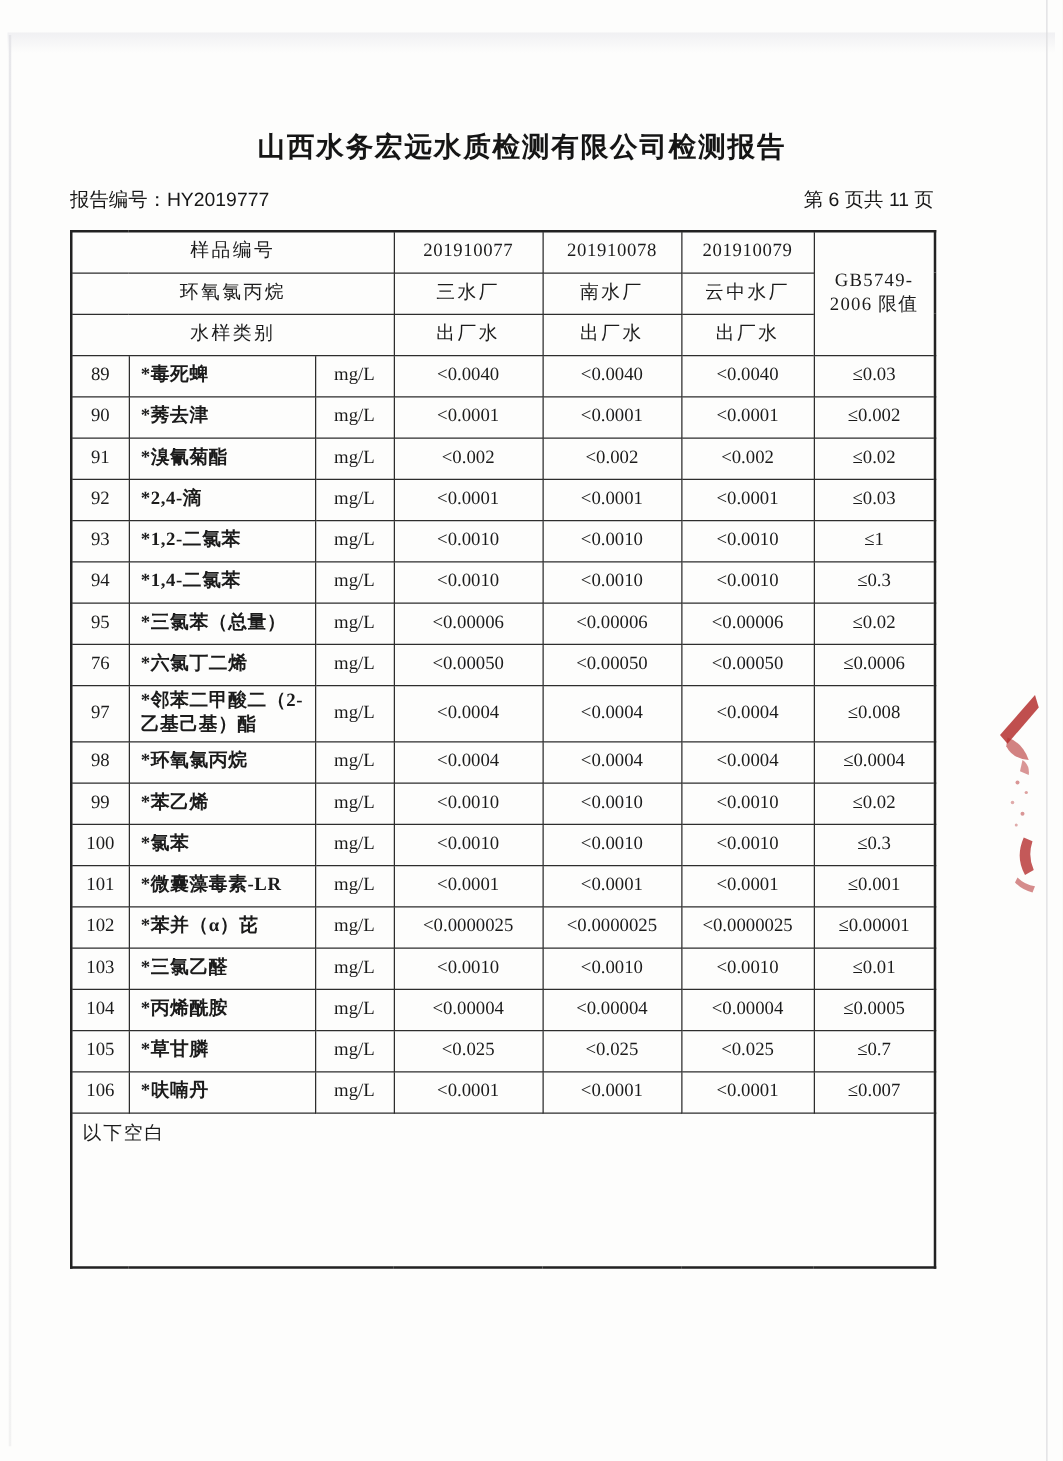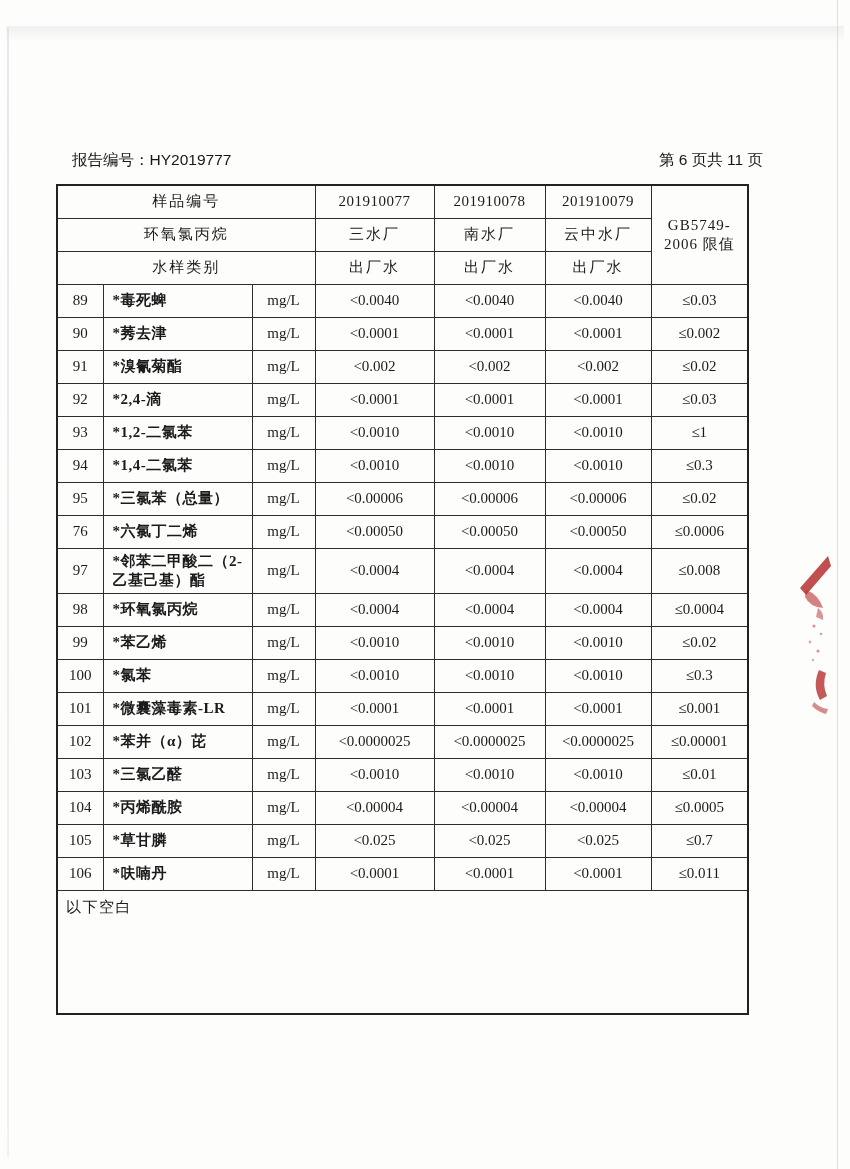--- a/index.html
+++ b/index.html
@@ -36,21 +36,21 @@
     left: 72px; width: 691px; top: 103px;
     text-align: center;
     font-family: "Liberation Sans", "DejaVu Sans", sans-serif;
     font-weight: 700;
     font-size: 22px;
     letter-spacing: 1.5px;
     color: #151515;
   }
   .report-row {
     position: absolute;
-    left: 72px; width: 691px; top: 150px;
+    left: 56px; width: 691px; top: 150px;
     display: flex;
     justify-content: space-between;
     font-family: "Liberation Sans", "DejaVu Sans", sans-serif;
     font-size: 15.5px;
     font-weight: 500;
     color: #161616;
   }
   table.results {
     position: absolute;
     left: 56px; top: 184px;
@@ -100,20 +100,21 @@
 </style>
 </head>
 <body>
 
 <div class="page">
 
   <div class="scan-band-top"></div>
   <div class="scan-edge-left"></div>
   <div class="scan-edge-right"></div>
 
+  <div class="doc-title">山西水务宏远水质检测有限公司检测报告</div>
 
   <div class="report-row">
     <span>报告编号：HY2019777</span>
     <span>第 6 页共 11 页</span>
   </div>
 
   <table class="results">
     <colgroup>
       <col style="width:46px">
         <col style="width:149px">
@@ -301,21 +302,21 @@
           <td>&lt;0.025</td>
           <td>≤0.7</td>
         </tr>
         <tr>
           <td>106</td>
           <td class="name-cell">*呋喃丹</td>
           <td>mg/L</td>
           <td>&lt;0.0001</td>
           <td>&lt;0.0001</td>
           <td>&lt;0.0001</td>
-          <td>≤0.011</td>
+          <td>≤0.007</td>
         </tr>
       </tbody>
     <tfoot>
       <tr>
         <td colspan="7" class="blank-row-cell">以下空白</td>
       </tr>
     </tfoot>
   </table>
 
   <svg class="stamp" viewBox="0 0 48 178" xmlns="http://www.w3.org/2000/svg">

